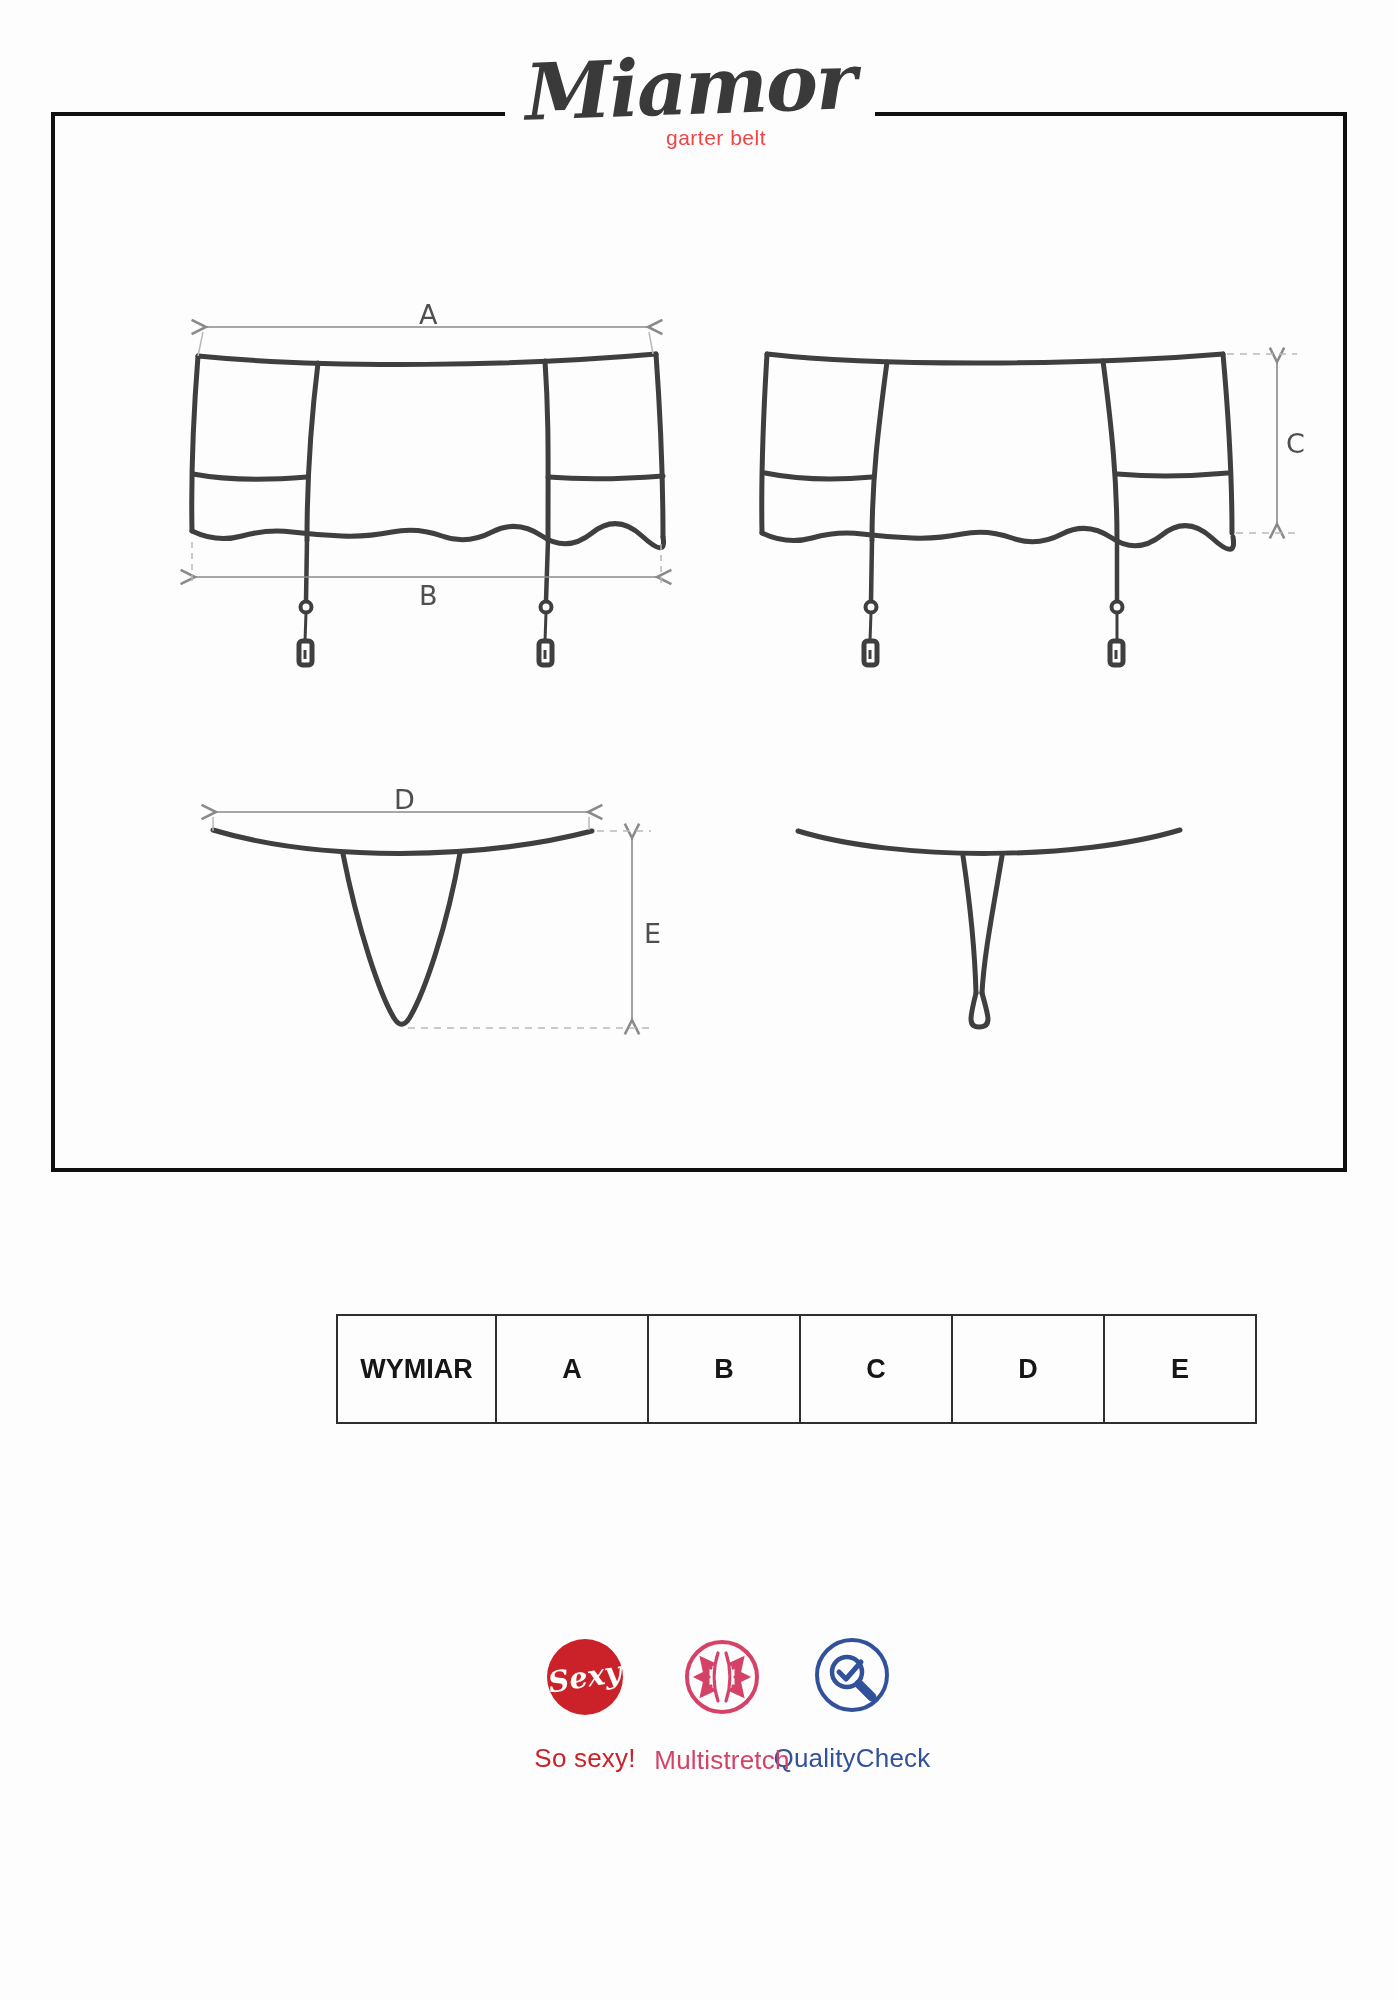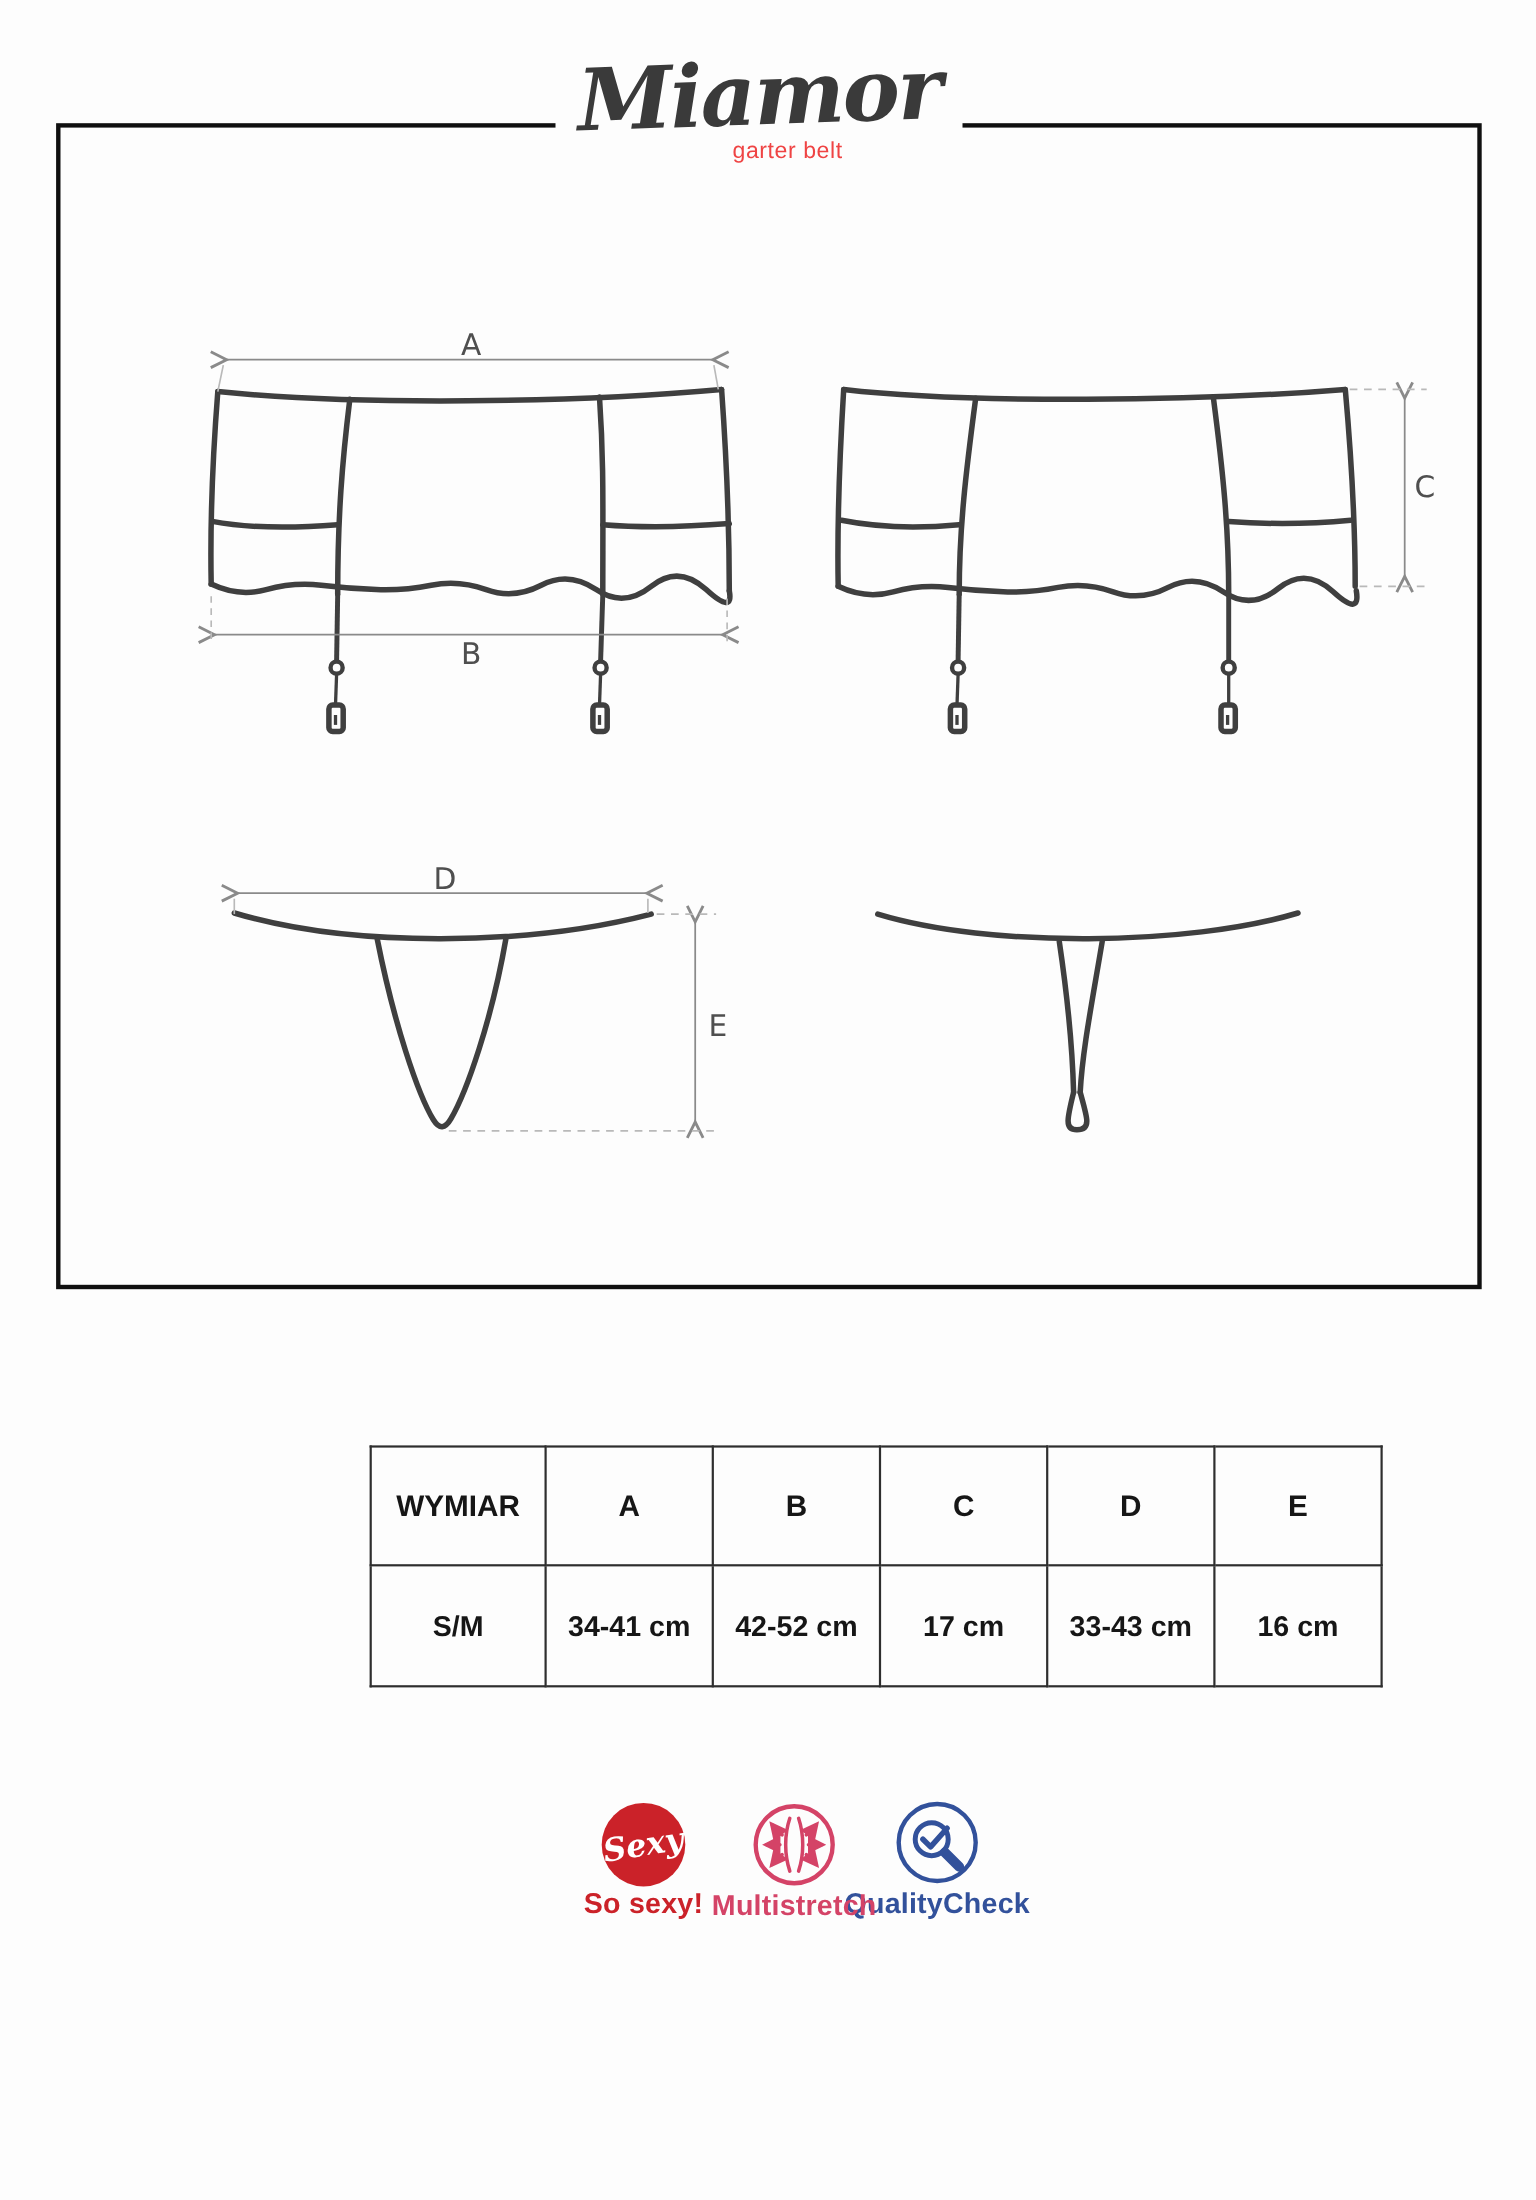--- a/index.html
+++ b/index.html
@@ -27,21 +27,21 @@
   table.size-table th{width:118px;height:74px;font-size:27px;}
   table.size-table th.first{width:125px;}
   table.size-table td{height:76px;font-size:26px;}
   
   .material-note{position:absolute;left:340px;top:1549px;display:flex;align-items:center;
                  gap:26px;z-index:4;}
   .material-note .txt{font-size:28px;font-weight:600;color:#151515;letter-spacing:0.2px;}
   
   .badge{position:absolute;width:190px;text-align:center;z-index:4;}
   .badge .circle-wrap{display:flex;justify-content:center;}
-  .badge .label{margin-top:0;font-size:26px;font-weight:bold;letter-spacing:0.2px;}
+  .badge .label{margin-top:28px;font-size:26px;font-weight:normal;letter-spacing:0.2px;}
   .badge-sexy{left:490px;top:1639px;}
   .badge-multi{left:627px;top:1637px;}
   .badge-quality{left:757px;top:1635px;}
   .sexy-circle{width:76px;height:76px;border-radius:50%;background:#cb2229;
                display:flex;align-items:center;justify-content:center;}
   .sexy-word{font-family:"DejaVu Serif",serif;font-style:italic;font-weight:bold;
              font-size:29px;color:#ffffff;transform:rotate(-9deg);}
 </style>
 </head>
 <body>
@@ -151,28 +151,20 @@
 
   <table class="size-table">
     <tbody>
         <tr>
       <th class="first">WYMIAR</th>
       <th>A</th>
       <th>B</th>
       <th>C</th>
       <th>D</th>
       <th>E</th>
-    </tr>
-    <tr>
-      <td>S/M</td>
-      <td>34-41 cm</td>
-      <td>42-52 cm</td>
-      <td>17 cm</td>
-      <td>33-43 cm</td>
-      <td>16 cm</td>
     </tr>
   </tbody>
     </table>
 
 
   <div class="badge badge-sexy">
     <div class="circle-wrap">
       <div class="sexy-circle">
         <span class="sexy-word">Sexy</span>
       </div>

